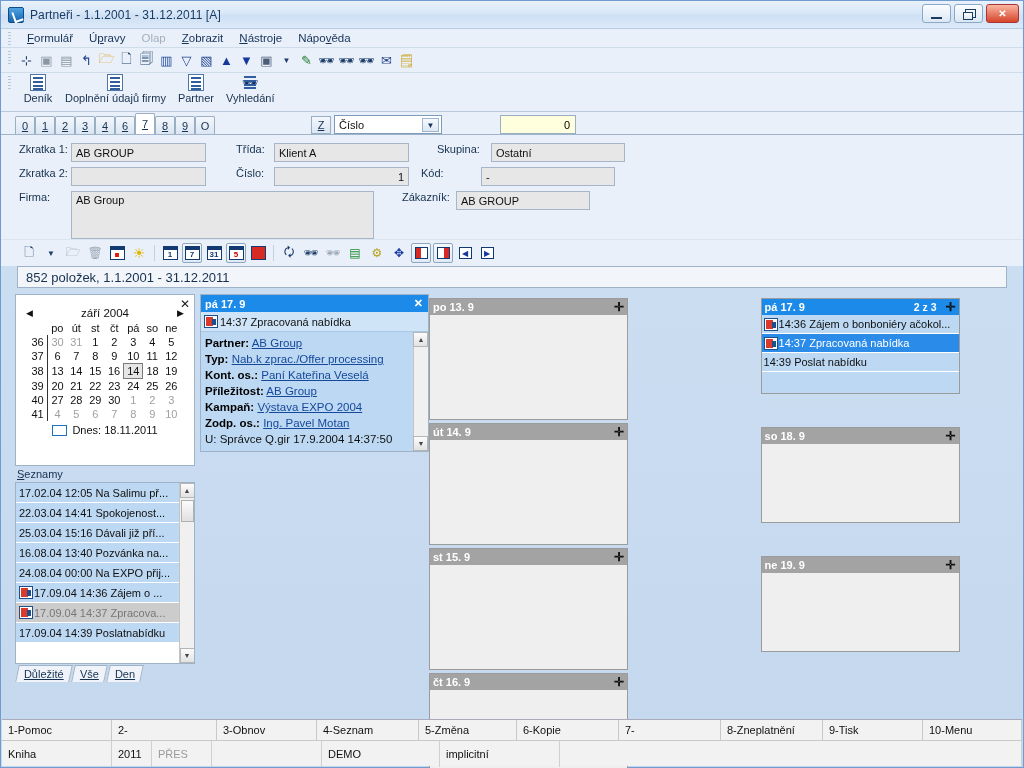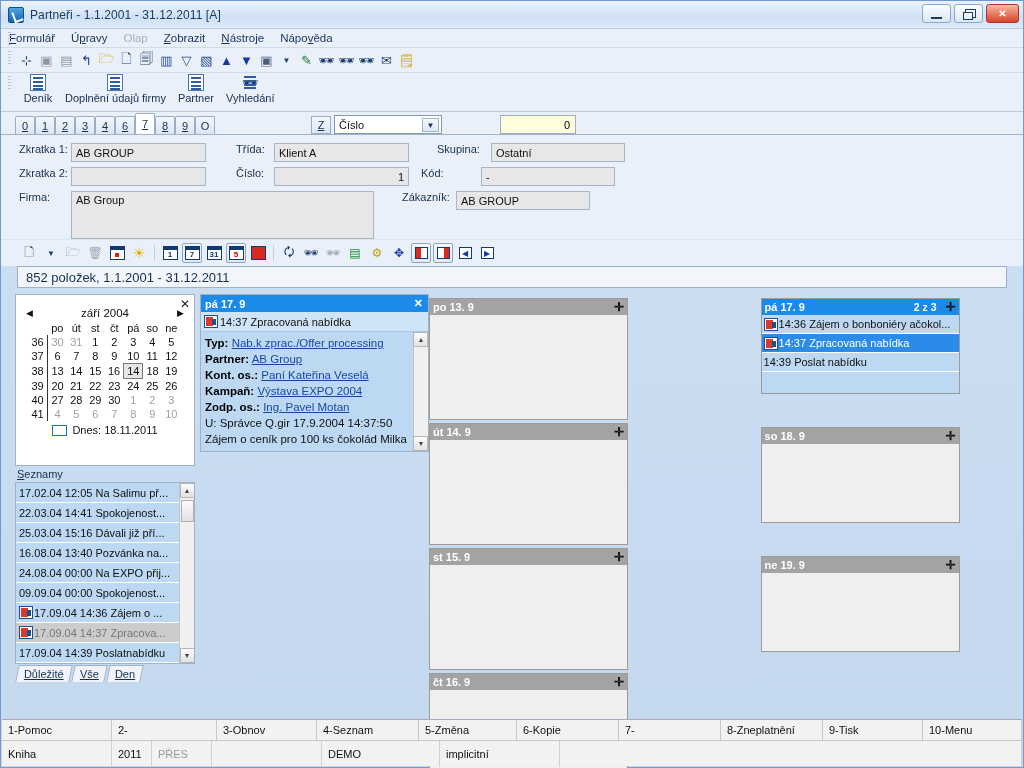--- a/index.html
+++ b/index.html
@@ -51,21 +51,21 @@
   }
   .wmin:after { content:""; width:11px; height:3px; border-bottom:2px solid #1c3c5e; display:block; margin-top:5px;}
   .wmax-g { width:12px; height:10px; position:relative;}
   .wmax-g:before { content:""; position:absolute; left:2px; top:0; width:9px; height:7px; border:1px solid #1c3c5e;}
   .wmax-g:after { content:""; position:absolute; left:0; top:3px; width:8px; height:6px; border:1px solid #1c3c5e; background:linear-gradient(to bottom,#fbfdff,#dbe7f4);}
 
   
   .menubar {
     height: 19px; display: flex; align-items: center;
     background: #e9f0f9; border-bottom: 1px solid #cfdcea;
-    position: relative;
+    padding-left: 18px; position: relative;
   }
   .grip { position:absolute; left:7px; top:3px; width:3px; height:13px;
      background: repeating-linear-gradient(to bottom,#b7c7d9 0 1px,transparent 1px 3px);}
   .menuitem { padding: 2px 8px; color: #15325a; font-size: 11.5px; }
   .menuitem.disabled { color: #a4b0bd; }
   .menuitem u { text-decoration: underline; }
 
   
   .toolbar1 {
     height: 25px; background:#e9f0f9; display:flex; align-items:center;
@@ -502,23 +502,20 @@
           <div class="lrow">
               <span>25.03.04 15:16 Dávali již pří...</span>
             </div>
           <div class="lrow">
               <span>16.08.04 13:40 Pozvánka na...</span>
             </div>
           <div class="lrow">
               <span>24.08.04 00:00 Na EXPO přij...</span>
             </div>
           <div class="lrow">
-              <span>09.09.04 00:00 Spokojenost...</span>
-            </div>
-          <div class="lrow">
               <span class="ic"></span>
               <span>17.09.04 14:36 Zájem o ...</span>
             </div>
           <div class="lrow dim">
               <span class="ic"></span>
               <span>17.09.04 14:37 Zpracova...</span>
             </div>
           <div class="lrow">
               <span>17.09.04 14:39 Poslatnabídku</span>
             </div>
@@ -552,30 +549,34 @@
           <span>pá 17. 9</span>
           <span class="x">✕</span>
         </div>
         <div class="detail-sub">
           <span class="ic"></span>
           <span>14:37 Zpracovaná nabídka</span>
         </div>
         <div class="detail-body">
           <div class="detail-lines">
             <div class="dl">
+              <b>Partner:</b>
+              <a>AB Group</a>
+            </div>
+            <div class="dl">
               <b>Typ:</b>
               <a>Nab.k zprac./Offer processing</a>
-            </div>
-            <div class="dl">
-              <b>Partner:</b>
-              <a>AB Group</a>
             </div>
             <div class="dl">
               <b>Kont. os.:</b>
               <a>Paní Kateřina Veselá</a>
+            </div>
+            <div class="dl">
+              <b>Příležitost:</b>
+              <a>AB Group</a>
             </div>
             <div class="dl">
               <b>Kampaň:</b>
               <a>Výstava EXPO 2004</a>
             </div>
             <div class="dl">
               <b>Zodp. os.:</b>
               <a>Ing. Pavel Motan</a>
             </div>
             <div class="dl">U: Správce Q.gir 17.9.2004 14:37:50 Zájem o ceník pro 100 ks čokolád Milka a Orion od každého druhu.</div>

